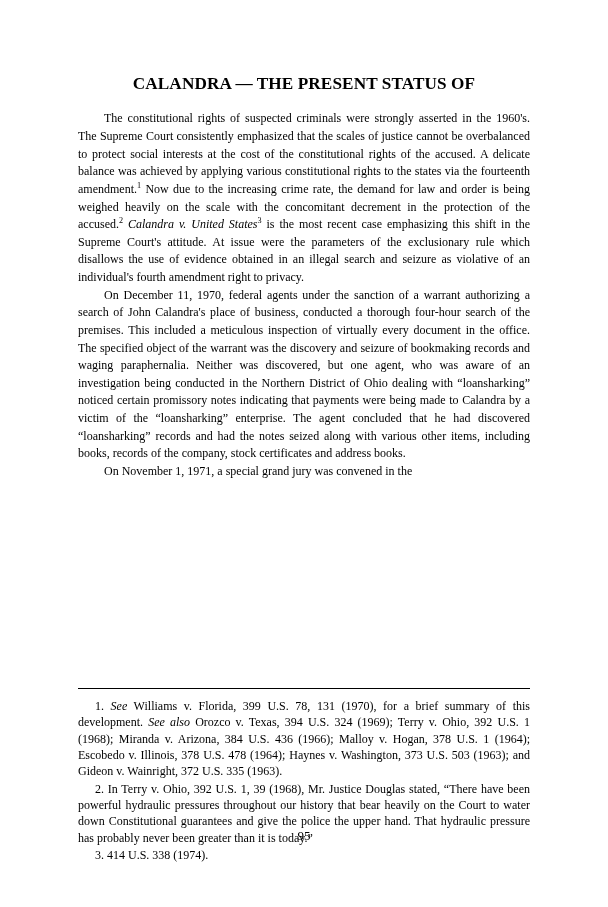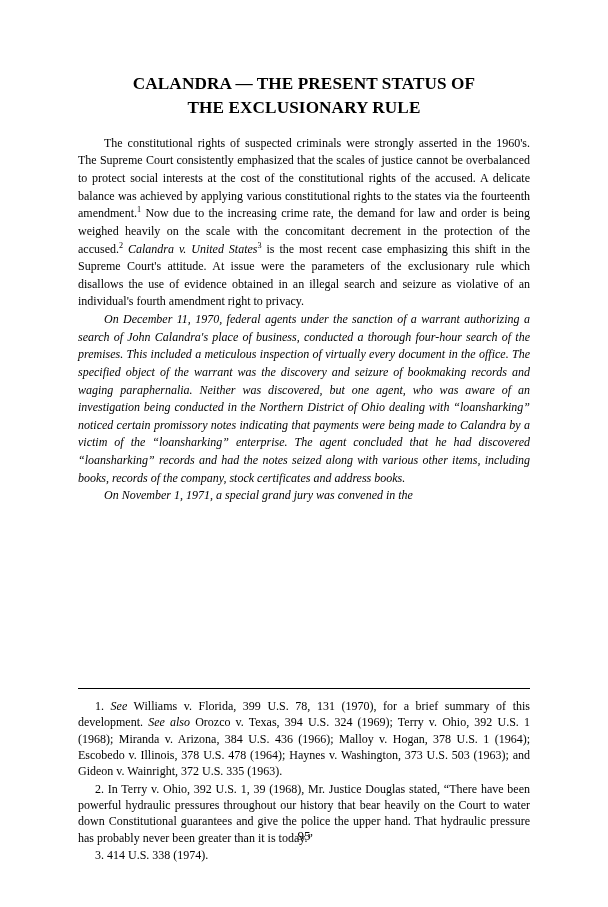--- a/index.html
+++ b/index.html
@@ -42,21 +42,20 @@
   .body-par {
     font-size: 12px;
     line-height: 1.47;
     text-align: justify;
     text-justify: inter-word;
     text-indent: 26px;
     margin: 0;
   }
   .body-par + .body-par {
     margin-top: 0;
-    font-style: italic;
   }
   .it { font-style: italic; }
   sup {
     font-size: 0.68em;
     vertical-align: super;
     line-height: 0;
   }
   .footnote-rule {
     position: absolute;
     left: 78px;
@@ -89,21 +88,20 @@
 </style>
 </head>
 <body>
 
 <div class="page">
 
   <div class="content">
 
     <h1 class="title">
       <span class="line">CALANDRA — THE PRESENT STATUS OF</span>
-      <span class="line">THE EXCLUSIONARY RULE</span>
     </h1>
 
     <p class="body-par">The constitutional rights of suspected criminals were strongly asserted in the 1960's. The Supreme Court consistently emphasized that the scales of justice cannot be overbalanced to protect social interests at the cost of the constitutional rights of the accused. A delicate balance was achieved by applying various constitutional rights to the states via the fourteenth amendment.<sup>1</sup> Now due to the increasing crime rate, the demand for law and order is being weighed heavily on the scale with the concomitant decrement in the protection of the accused.<sup>2</sup> <span class="it">Calandra v. United States</span><sup>3</sup> is the most recent case emphasizing this shift in the Supreme Court's attitude. At issue were the parameters of the exclusionary rule which disallows the use of evidence obtained in an illegal search and seizure as violative of an individual's fourth amendment right to privacy.</p>
     <p class="body-par">On December 11, 1970, federal agents under the sanction of a warrant authorizing a search of John Calandra's place of business, conducted a thorough four-hour search of the premises. This included a meticulous inspection of virtually every document in the office. The specified object of the warrant was the discovery and seizure of bookmaking records and waging paraphernalia. Neither was discovered, but one agent, who was aware of an investigation being conducted in the Northern District of Ohio dealing with “loansharking” noticed certain promissory notes indicating that payments were being made to Calandra by a victim of the “loansharking” enterprise. The agent concluded that he had discovered “loansharking” records and had the notes seized along with various other items, including books, records of the company, stock certificates and address books.</p>
     <p class="body-par">On November 1, 1971, a special grand jury was convened in the</p>
 
   </div>
 
   <div class="footnote-rule"></div>
 

